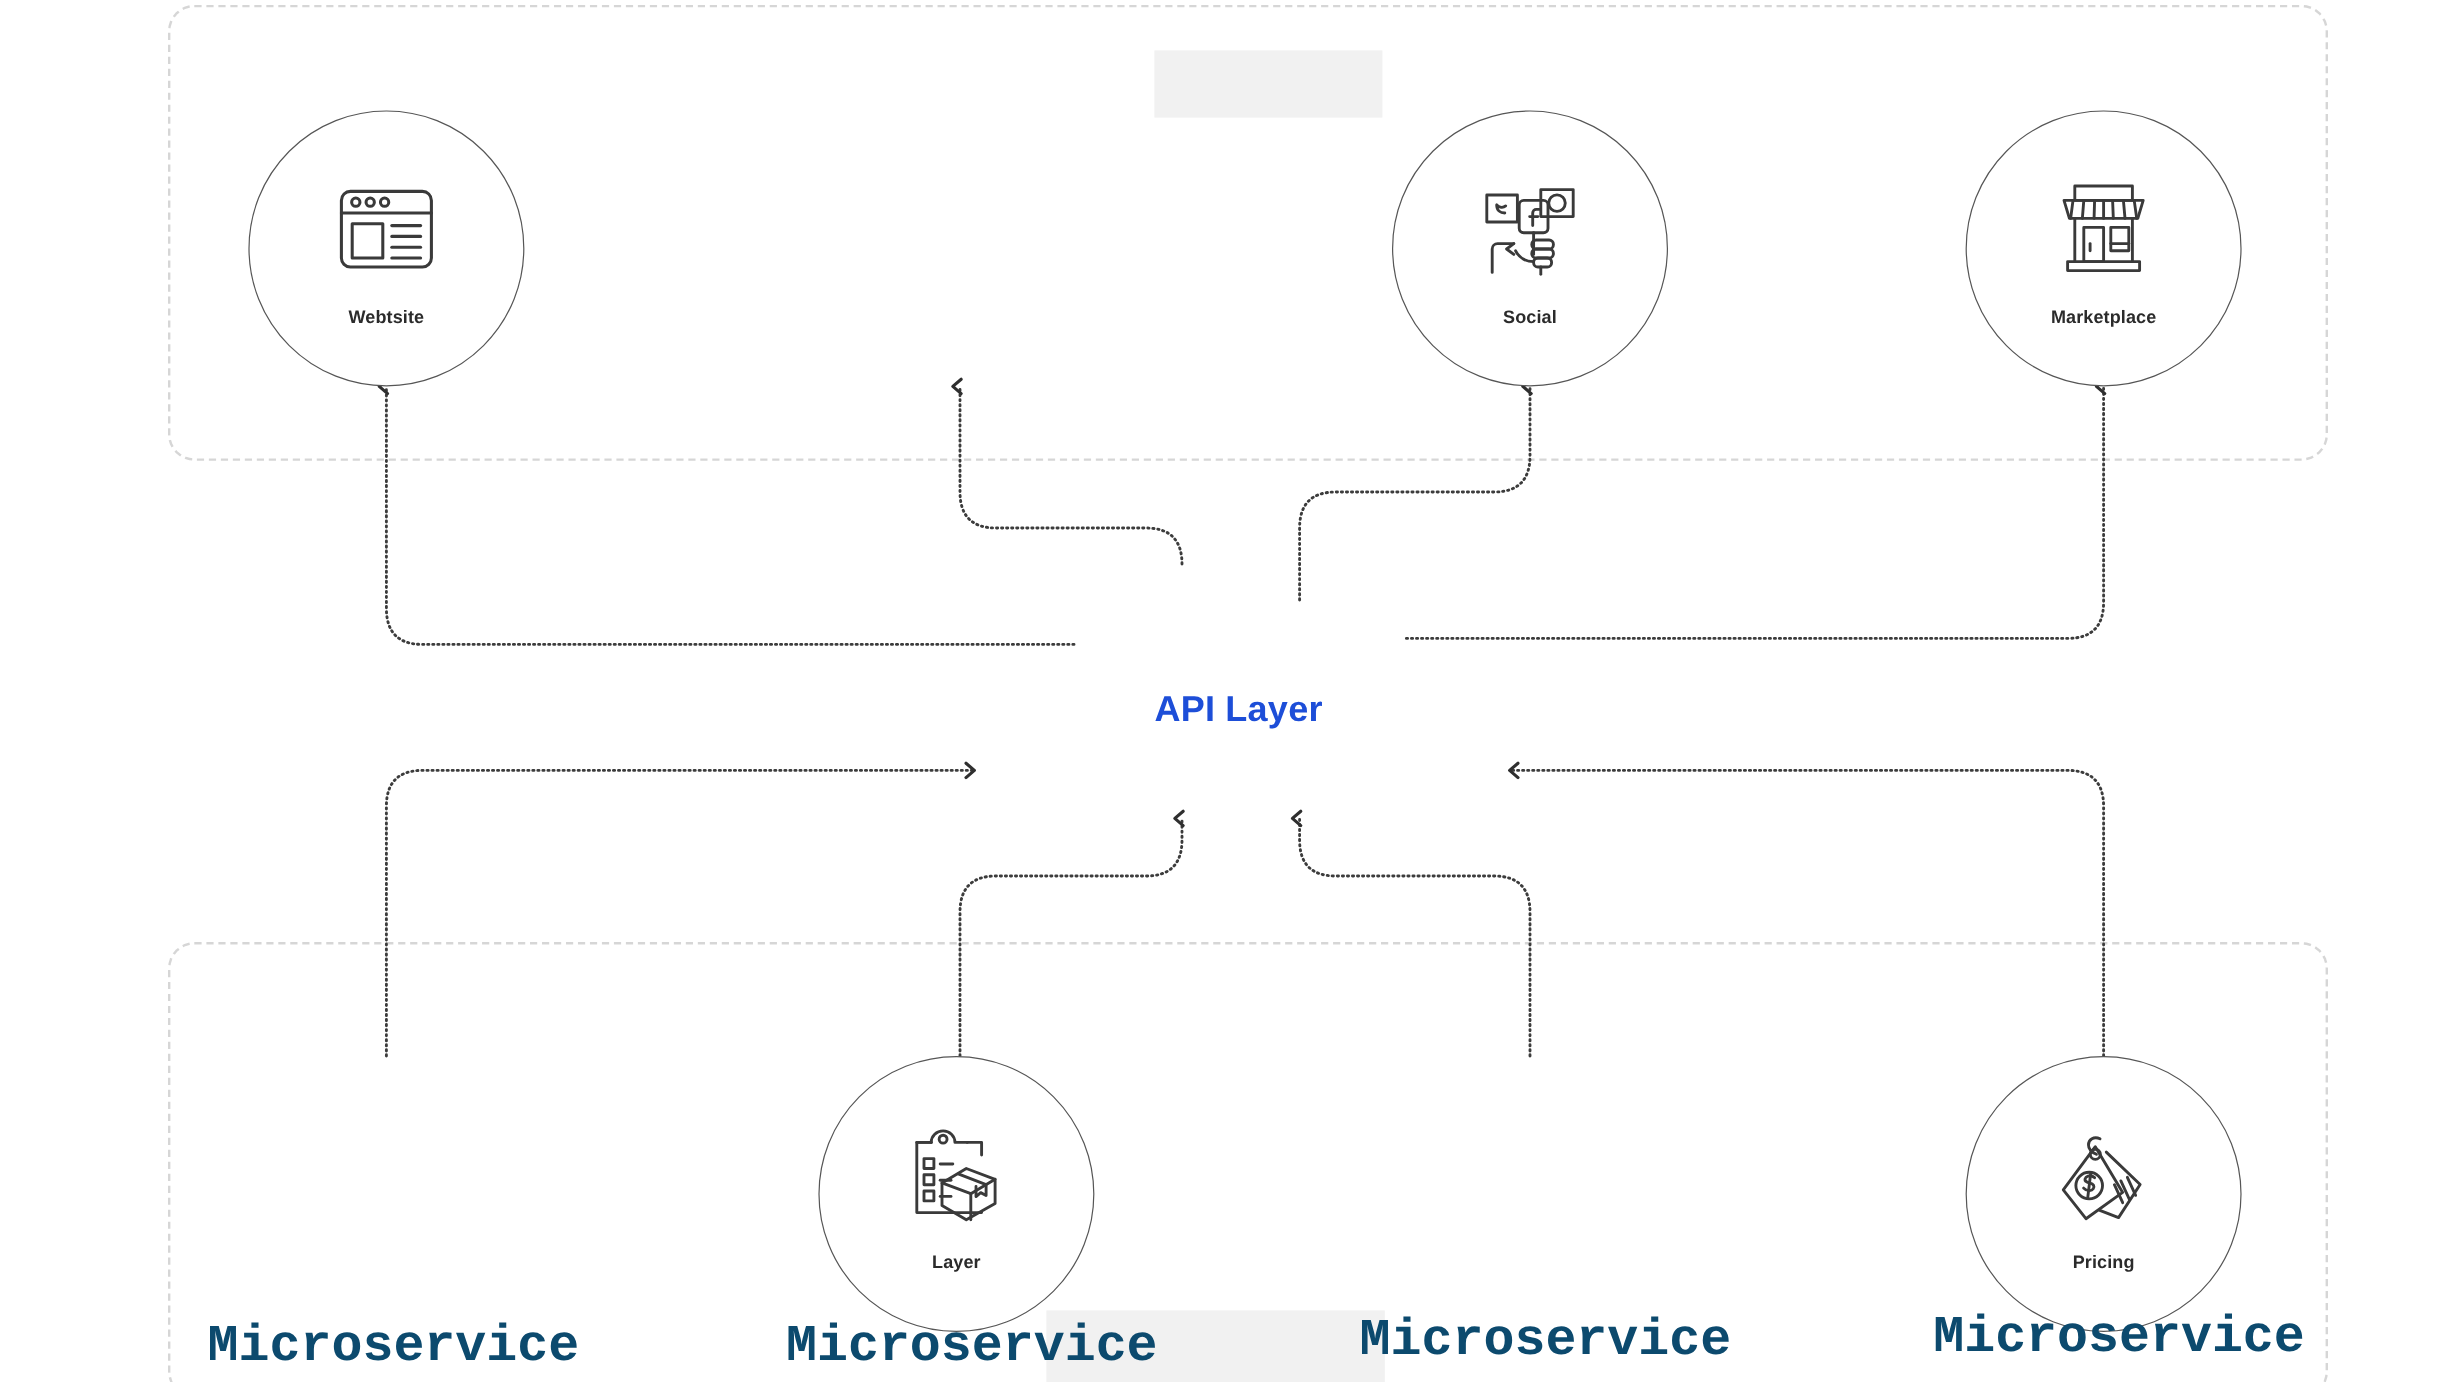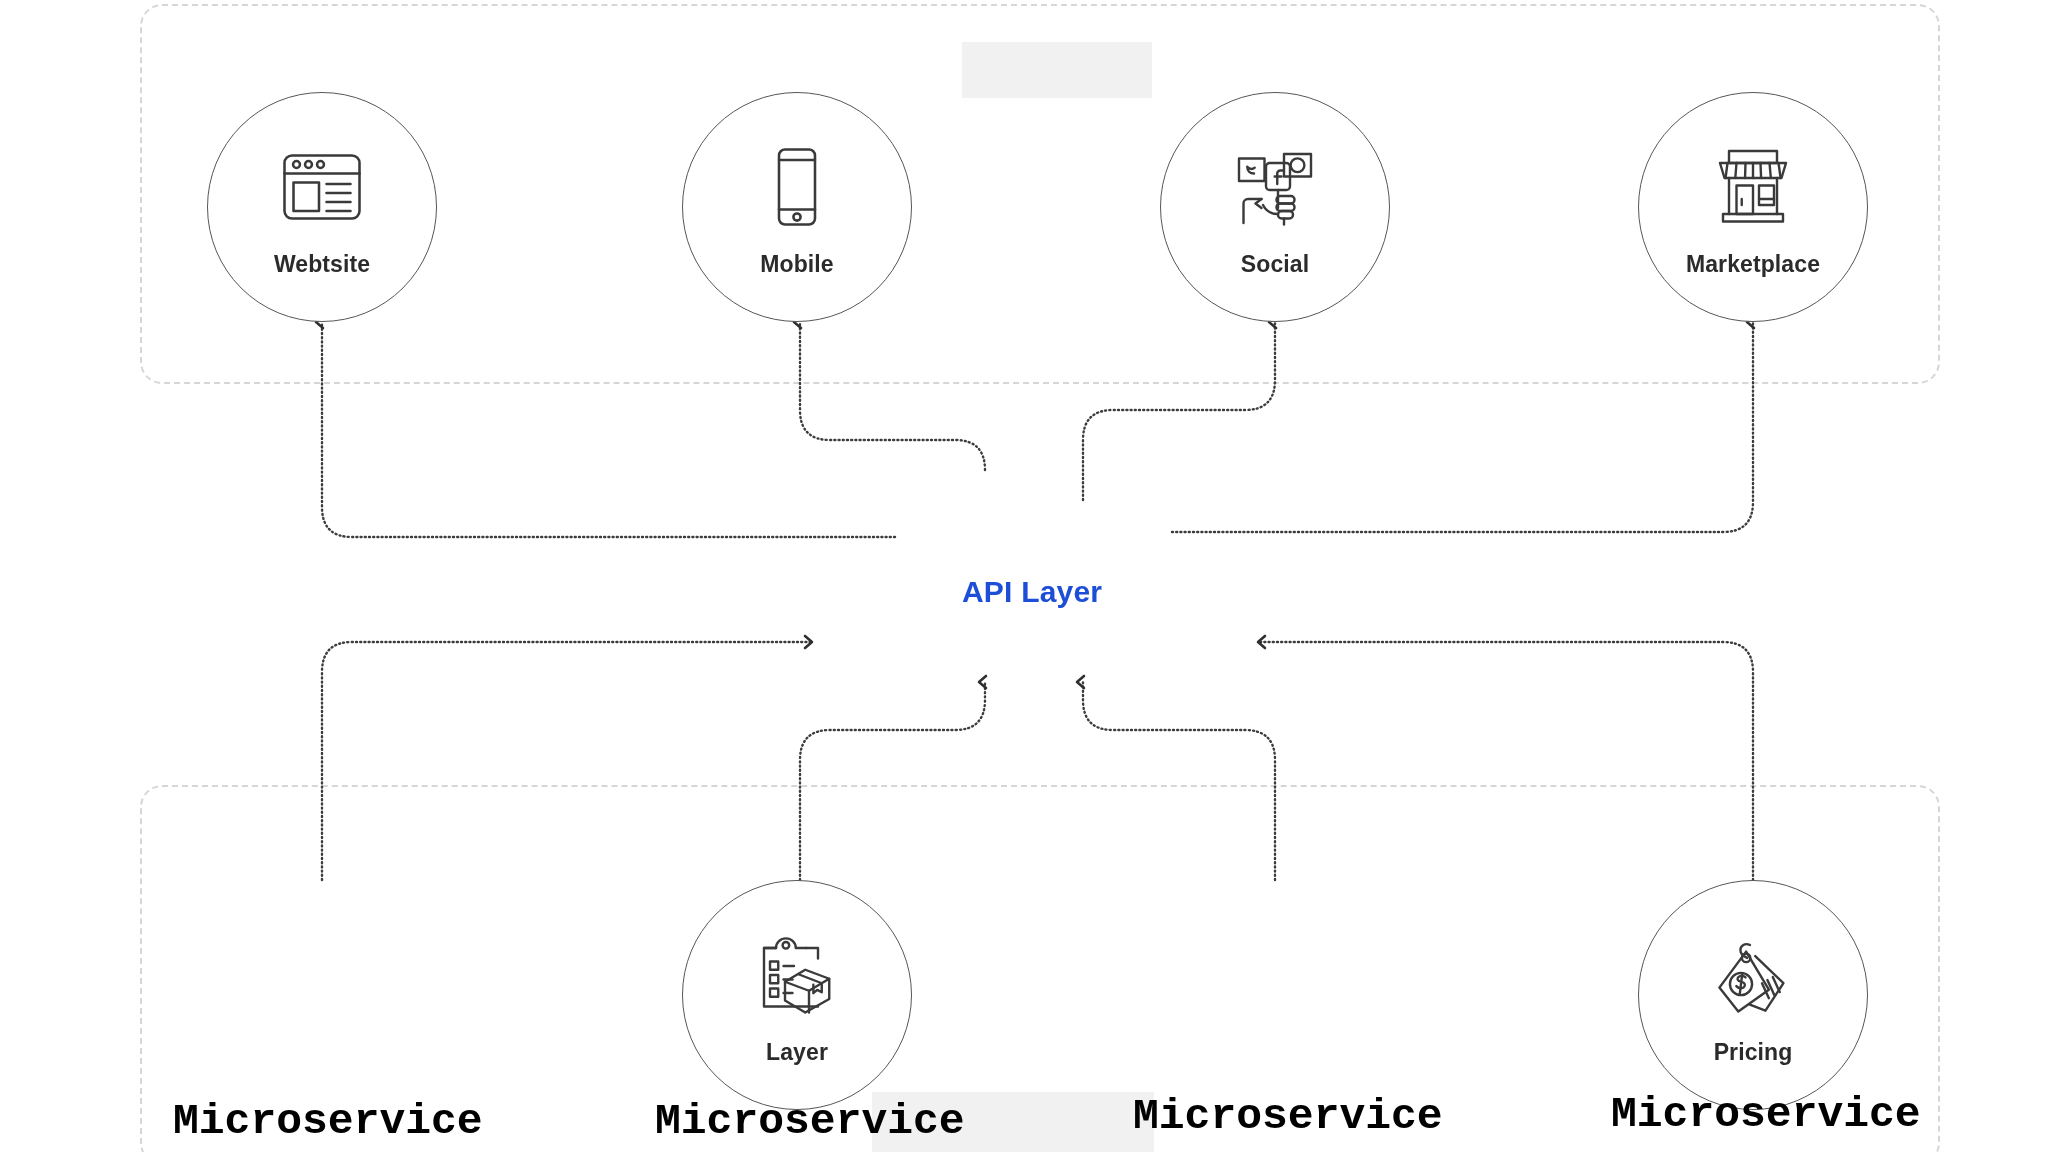--- a/index.html
+++ b/index.html
@@ -47,21 +47,21 @@
     justify-content: center;
     margin-bottom: 4px;
   }
   .node .glyph svg {
     width: 100%;
     height: 100%;
     display: block;
   }
   .node .node-label {
     font-family: "Liberation Sans", sans-serif;
-    font-size: 23px;
+    font-size: 15px;
     font-weight: 600;
     color: #2b2b2b;
     letter-spacing: 0.1px;
     line-height: 1;
     margin-top: 14px;
     text-align: right;
   }
   
   #api-layer-label {
     position: absolute;
@@ -71,21 +71,21 @@
     color: #1d4ed8;
     letter-spacing: 0.2px;
     white-space: nowrap;
   }
   
   .ms-label {
     position: absolute;
     font-family: "Liberation Mono", monospace;
     font-weight: bold;
     font-size: 43px;
-    color: #000000;
+    color: #0c4a6e;
     white-space: nowrap;
     letter-spacing: 0px;
   }
   
   .gray-block {
     position: absolute;
     background: #f1f1f1;
   }
   
   #connectors {
@@ -153,31 +153,20 @@
         <rect x="13" y="29" width="17" height="19"></rect>
         <line x1="35" y1="30" x2="51" y2="30"></line>
         <line x1="35" y1="36" x2="51" y2="36"></line>
         <line x1="35" y1="42" x2="51" y2="42"></line>
         <line x1="35" y1="48" x2="51" y2="48"></line>
       </svg>
     </span>
     <span class="node-label">Webtsite</span>
   </div>
 
-  <div class="node" id="node-mobile" style="left:682px; top:92px;">
-    <span class="glyph">
-      <svg viewBox="0 0 64 64" fill="none" stroke="#3a3a3a" stroke-width="1.7" stroke-linecap="round" stroke-linejoin="round">
-        <rect x="20" y="7" width="24" height="50" rx="4"></rect>
-        <line x1="20" y1="14" x2="44" y2="14"></line>
-        <line x1="20" y1="47" x2="44" y2="47"></line>
-        <circle cx="32" cy="52" r="2.4"></circle>
-      </svg>
-    </span>
-    <span class="node-label">Mobile</span>
-  </div>
 
   <div class="node" id="node-marketplace" style="left:1638px; top:92px;">
     <span class="glyph">
       <svg viewBox="0 0 64 64" fill="none" stroke="#3a3a3a" stroke-width="1.6" stroke-linecap="round" stroke-linejoin="round">
         <rect x="16" y="8" width="32" height="8"></rect>
         <path d="M10,16 h44 l-3,10 H13 Z"></path>
         <path d="M15,16 l-1.3,10 M21,16 l-0.8,10 M27,16 l-0.3,10 M32,16 v10 M37,16 l0.4,10 M43,16 l0.9,10 M49,16 l1.4,10"></path>
         <line x1="16" y1="26" x2="16" y2="50"></line>
         <line x1="48" y1="26" x2="48" y2="50"></line>
         <rect x="21" y="31" width="11" height="19"></rect>

